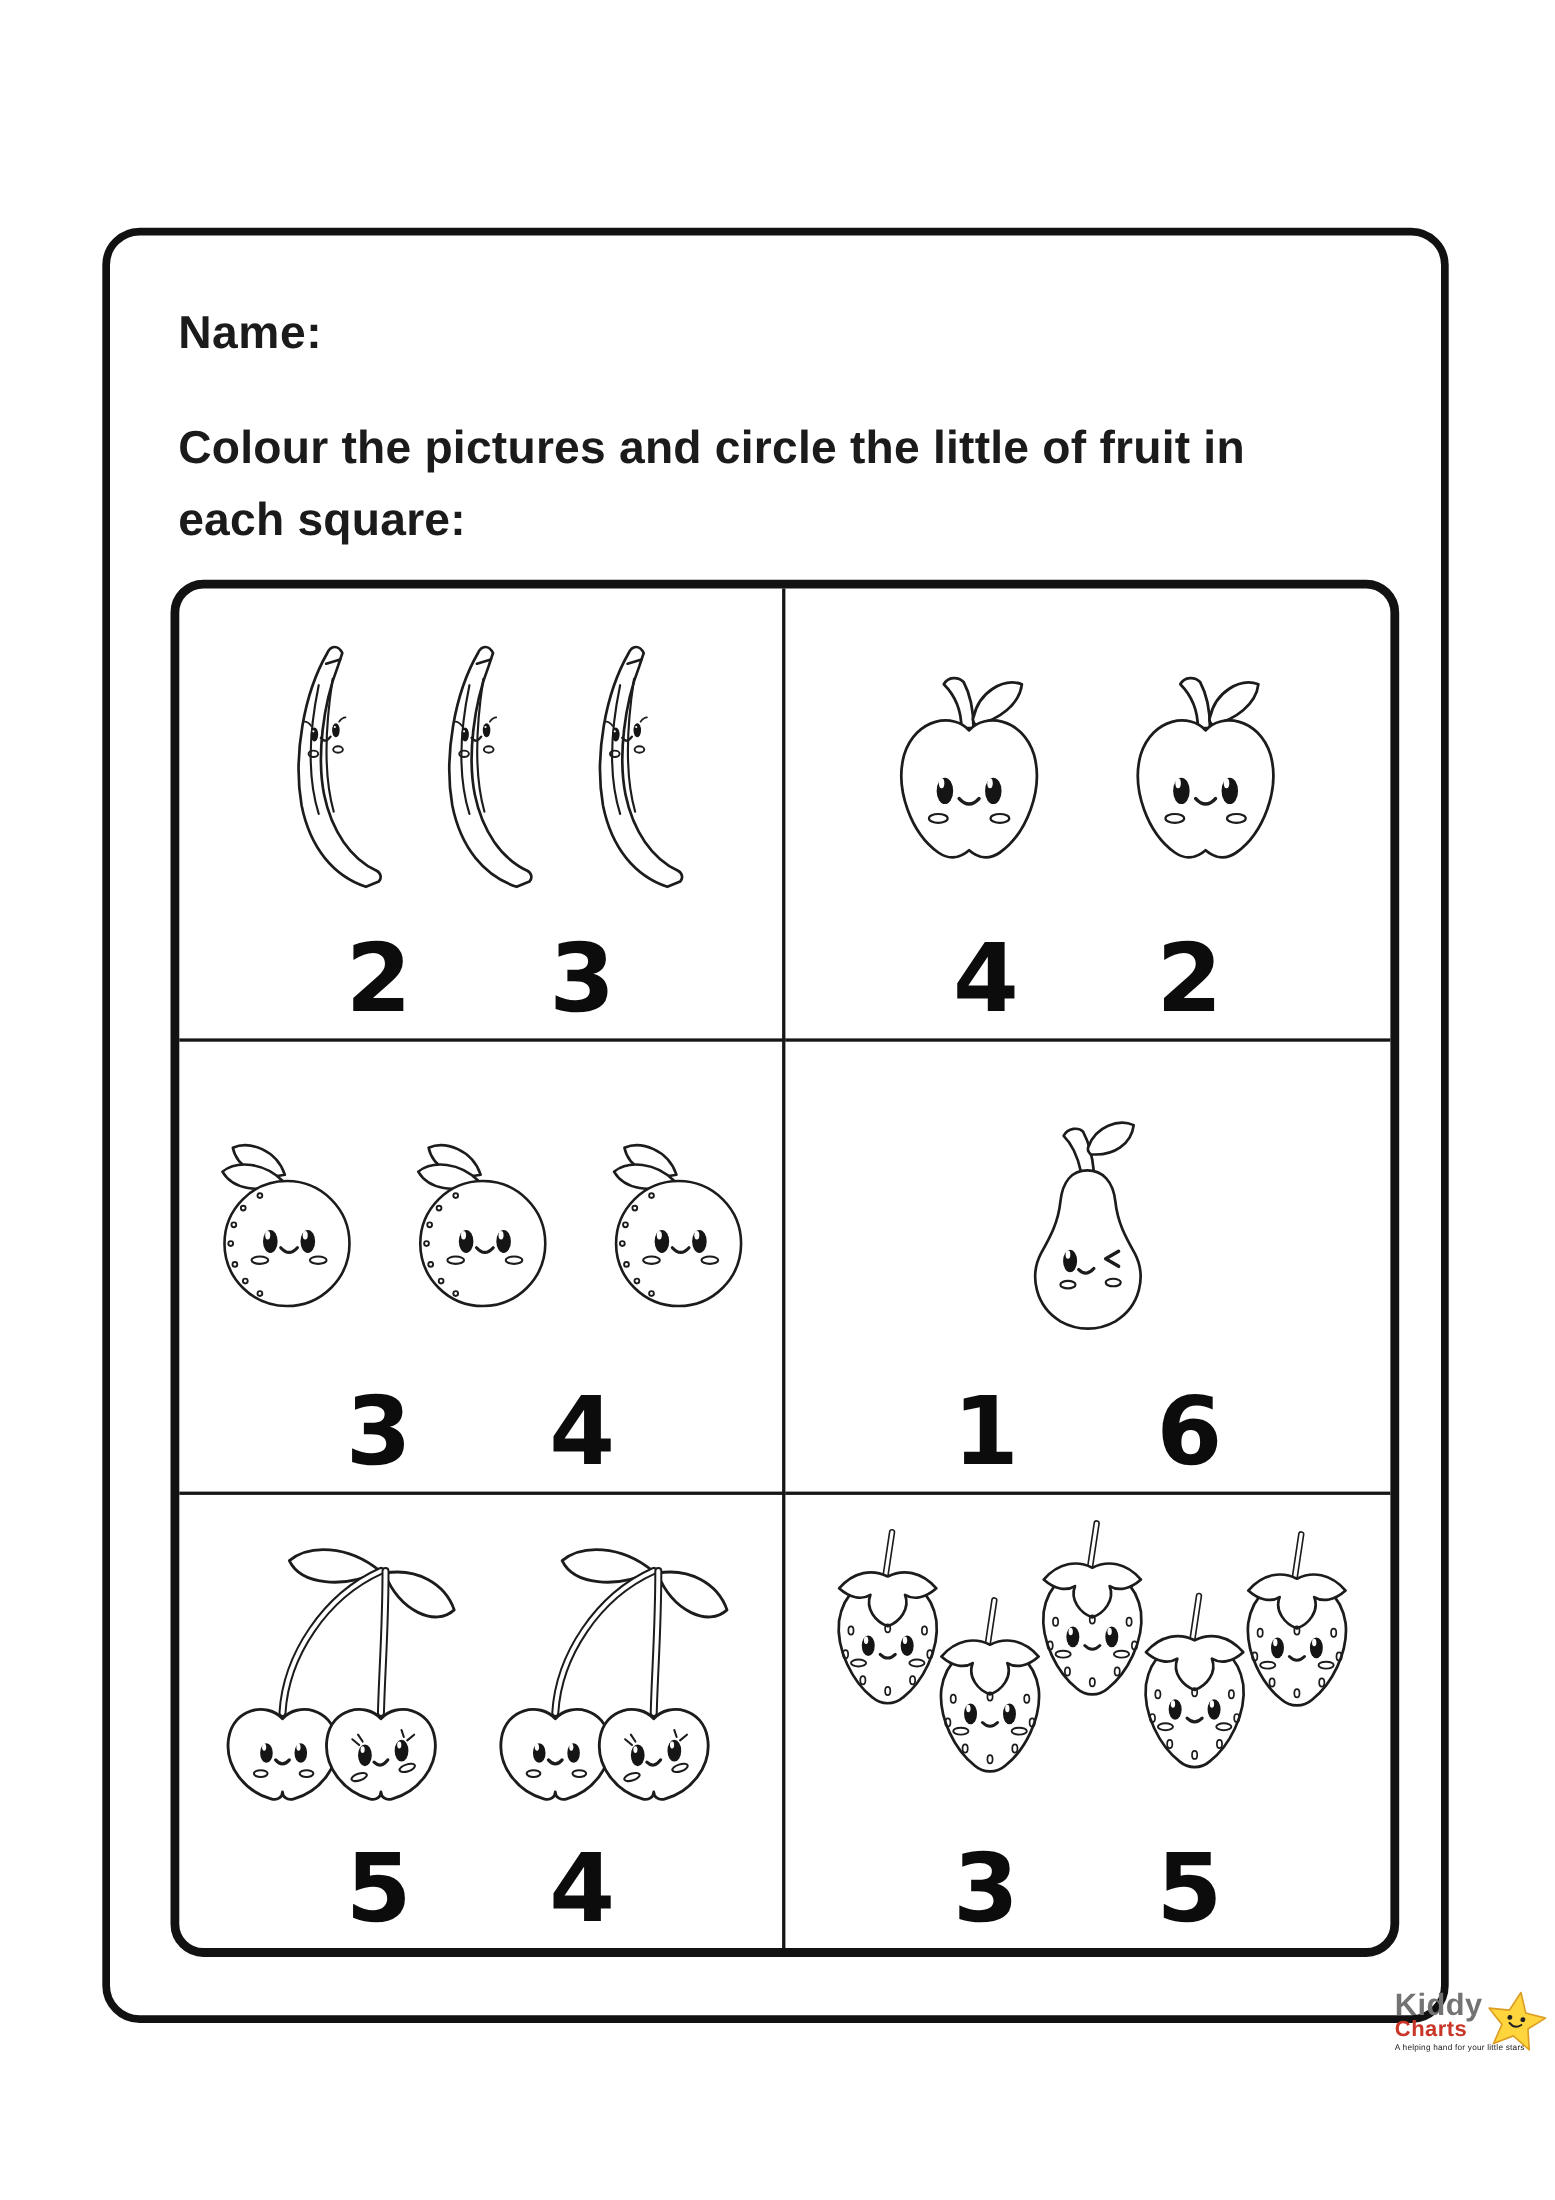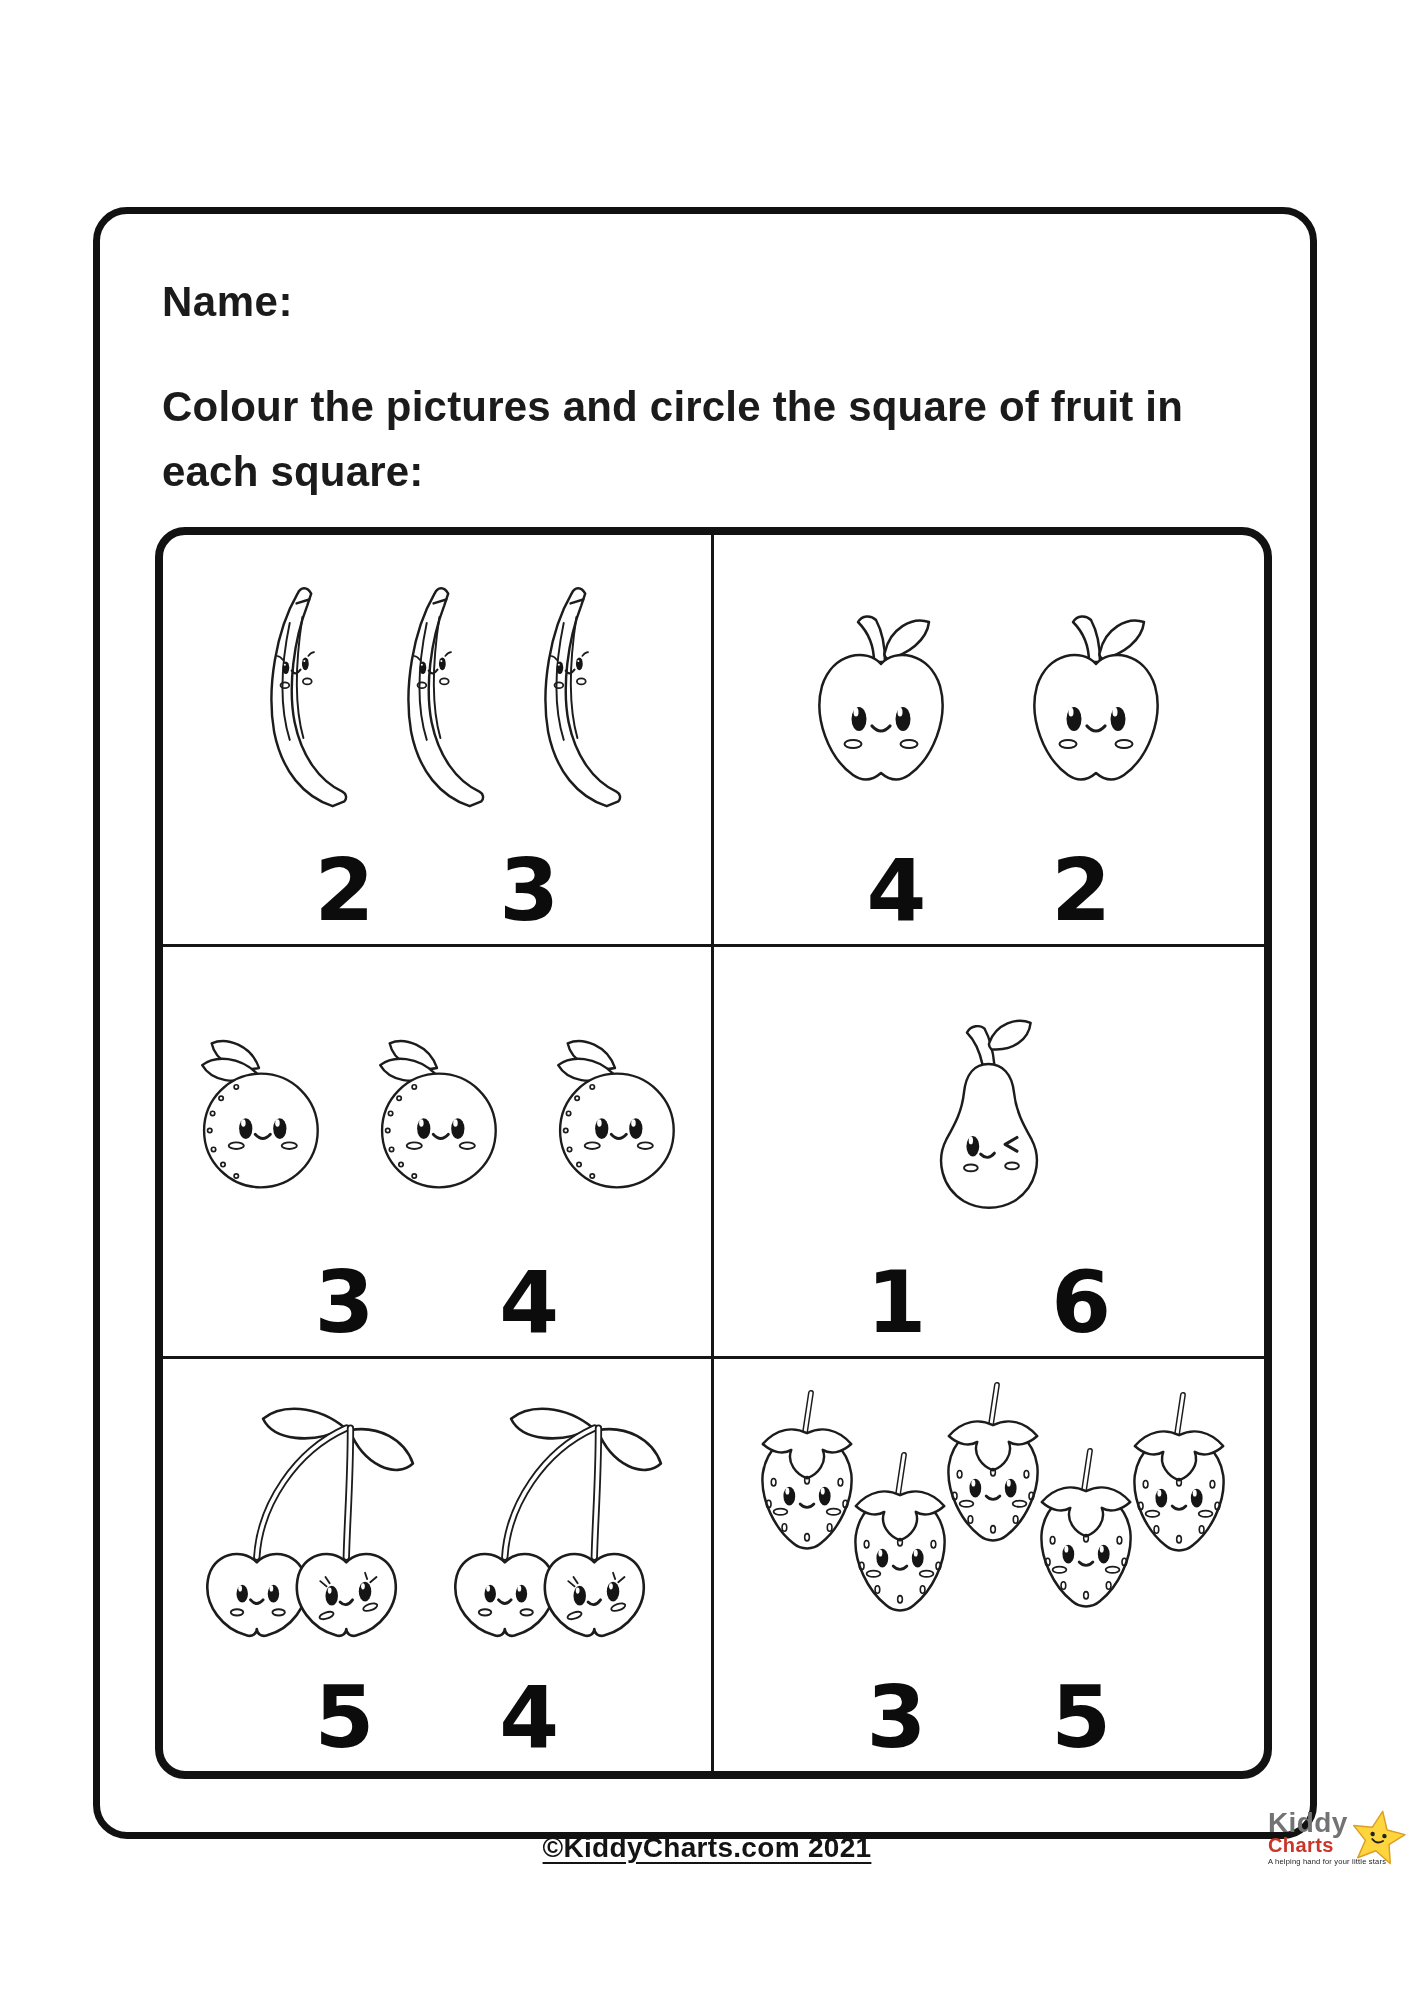--- a/index.html
+++ b/index.html
@@ -169,21 +169,21 @@
         <path d="M57,121 Q64,128 71,121" fill="none" stroke-width="2.8"></path>
         <ellipse cx="37" cy="129" rx="7" ry="3.2" fill="none" stroke-width="1.8"></ellipse>
         <ellipse cx="91" cy="129" rx="7" ry="3.2" fill="none" stroke-width="1.8"></ellipse>
       </g>
     </defs>
   </svg>
 
   <div class="frame">
     <div class="name-label">Name:</div>
     <div class="instructions">
-      <div>Colour the pictures and circle the square of fruit in</div>
+      <div>Colour the pictures and circle the little of fruit in</div>
       <div>each square:</div>
     </div>
 
     <div class="grid">
       <div class="cell cell-bananas">
         <div class="fruit-area">
             <svg viewBox="0 0 120 240" class="fruit fruit-banana">
               <use href="#sym-banana"></use>
             </svg>
             <svg viewBox="0 0 120 240" class="fruit fruit-banana">
@@ -273,21 +273,20 @@
             </svg>
           </div>
         <div class="numbers">
           <span>3</span>
           <span>5</span>
         </div>
       </div>
     </div>
   </div>
 
-  <div class="footer">©KiddyCharts.com 2021</div>
 
   <div class="logo">
     <div class="logo-words">
       <div class="logo-kiddy" style="color: #737373;">Kiddy</div>
       <div class="logo-charts" style="color: rgb(201, 53, 39);">Charts</div>
       <svg class="logo-star" viewBox="0 0 60 60">
         <path d="M30,3 L37.5,20.5 L56,22 L42,34.5 L46.5,53 L30,43 L13.5,53 L18,34.5 L4,22 L22.5,20.5 Z" stroke="#dd9f23" stroke-width="1.5" stroke-linejoin="round" fill="#ffd53e"></path>
         <circle cx="24" cy="27" r="2.2" fill="#222"></circle>
         <circle cx="36" cy="27" r="2.2" fill="#222"></circle>
         <path d="M24.5,32 Q30,37 35.5,32" fill="none" stroke="#222" stroke-width="1.8" stroke-linecap="round"></path>

